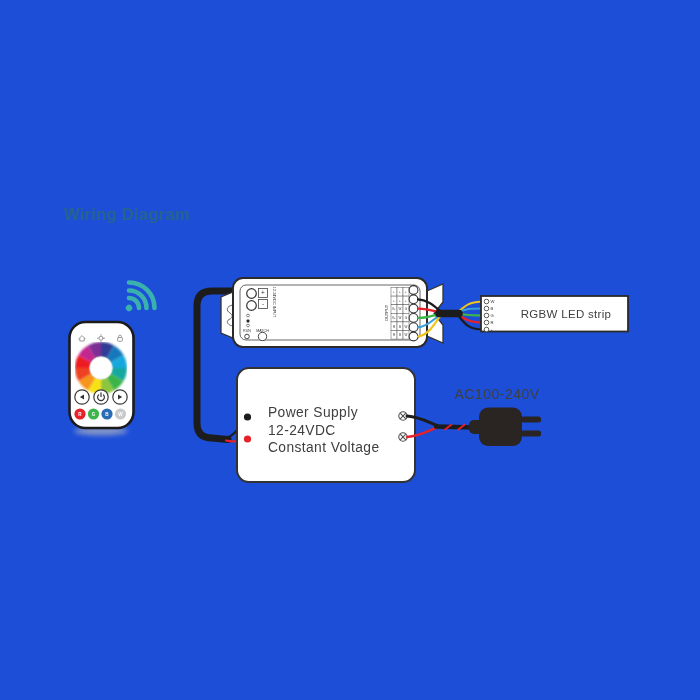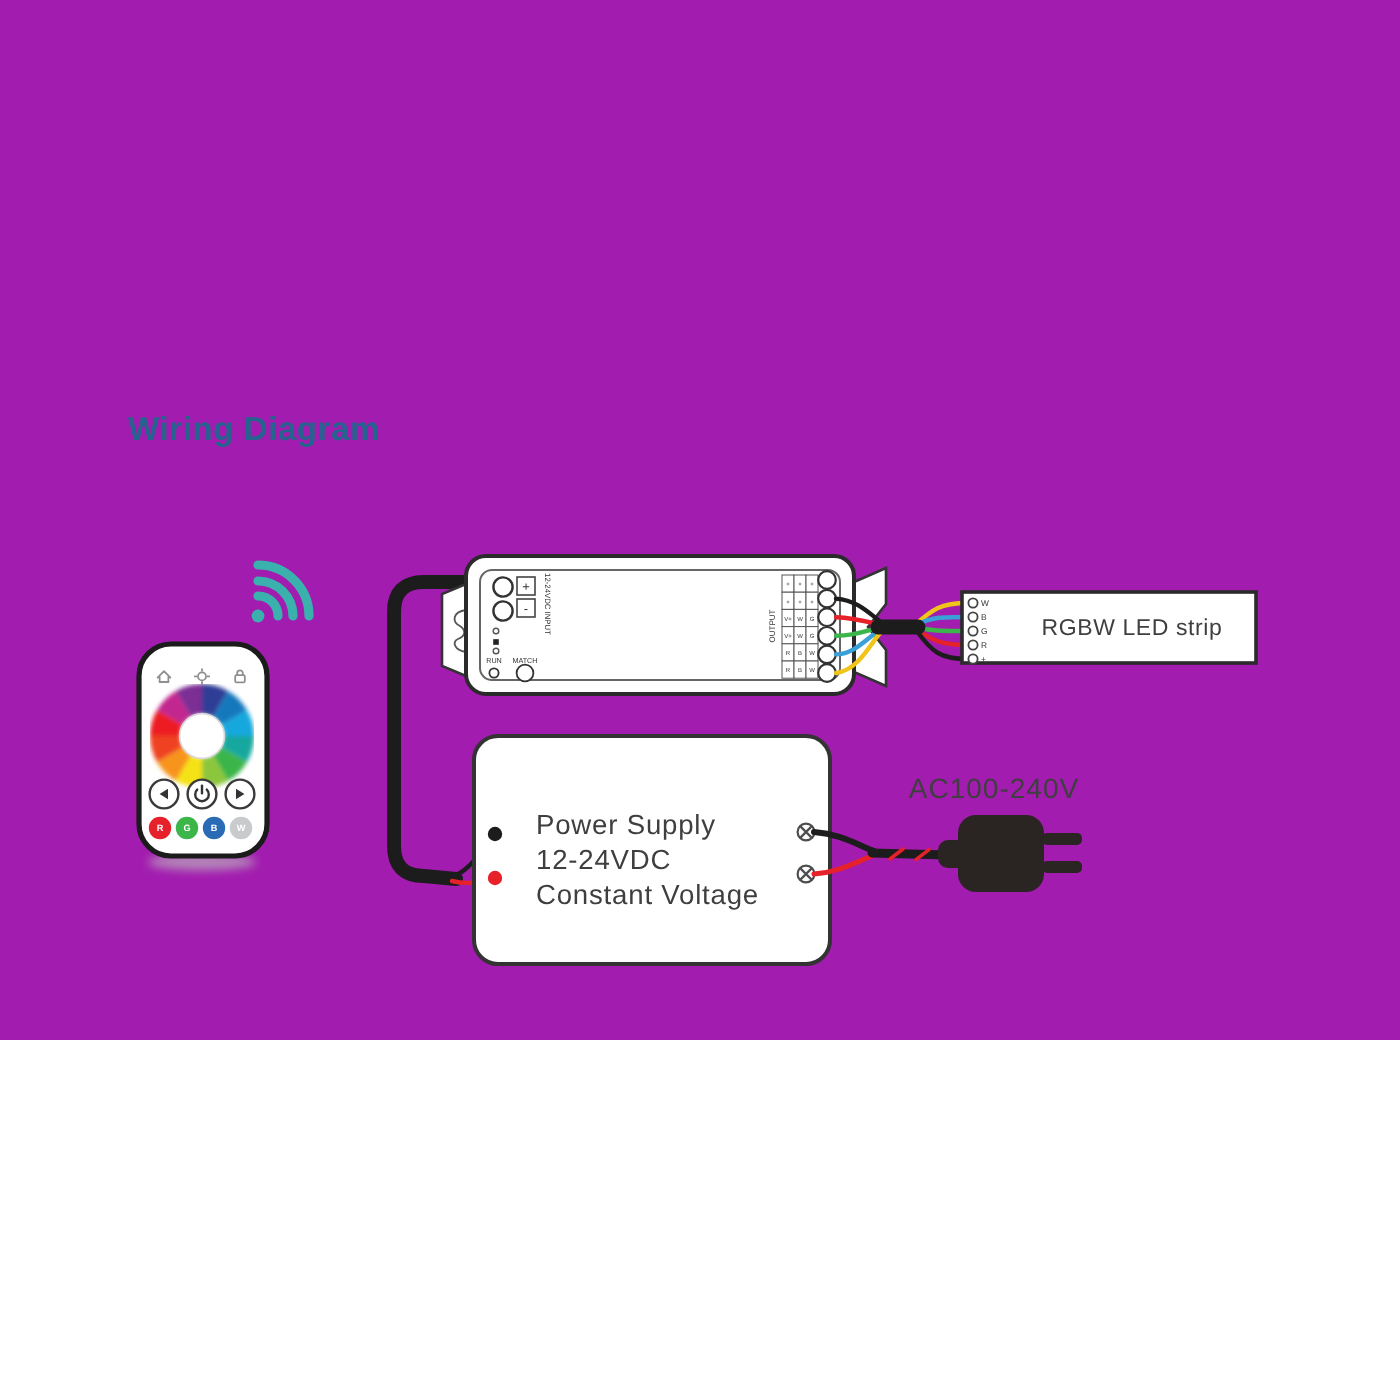--- a/index.html
+++ b/index.html
@@ -1,16 +1,16 @@
 <!DOCTYPE html>
 <html><head>
 <meta charset="utf-8">
 <style>
   html,body{margin:0;padding:0;background:#ffffff;}
-  .page{position:relative;width:700px;height:520px;background:#a21caf;overflow:hidden;
+  .page{position:relative;width:700px;height:700px;background:#1d4ed8;overflow:hidden;
         font-family:"Liberation Sans", sans-serif;}
   svg text{font-family:"Liberation Sans", sans-serif;}
 </style>
 </head>
 <body>
 
 <div class="page">
 <svg width="700" height="700" viewBox="0 0 700 700" xmlns="http://www.w3.org/2000/svg">
   <defs>
     <filter id="soft" x="-60%" y="-60%" width="220%" height="220%">

